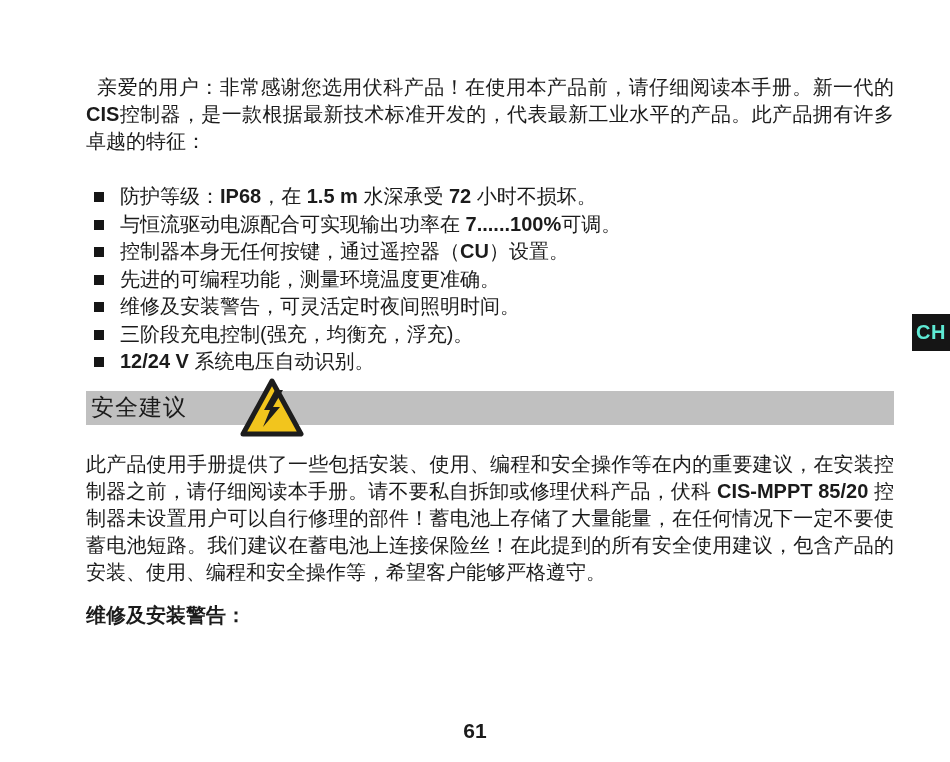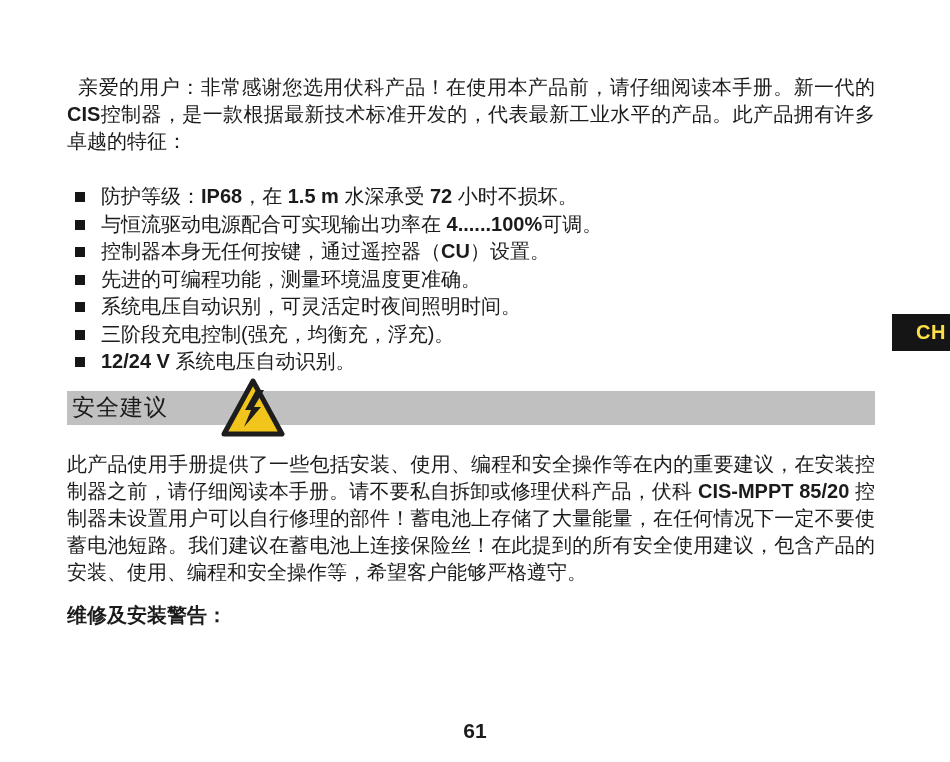--- a/index.html
+++ b/index.html
@@ -7,21 +7,21 @@
     width: 950px; height: 762px;
     background: #ffffff;
     font-family: "Liberation Sans", "DejaVu Sans", sans-serif;
     color: #1b1b1b;
     position: relative;
     overflow: hidden;
   }
   .page { position: absolute; inset: 0; }
   .content {
     position: absolute;
-    left: 67px; top: 74px;
+    left: 86px; top: 74px;
     width: 808px;
   }
   p { margin: 0; font-size: 20px; line-height: 27px; text-align: justify; }
   .intro { text-indent: 11px; }
   b { font-weight: 700; }
 
   ul.features {
     list-style: none;
     margin: 28px 0 0 0;
     padding: 0;
@@ -66,28 +66,27 @@
     line-height: 27px;
     font-weight: 700;
   }
   .maint-body { margin-top: 17px; }
 
   .lang-tab {
     position: absolute;
     right: 0; top: 314px;
     width: 38px; height: 37px;
     background: #151515;
-    color: #fde047;
+    color: #5eead4;
     font-size: 20px;
     font-weight: 700;
     display: flex;
     align-items: center;
     justify-content: center;
     letter-spacing: 0.5px;
-    padding-left: 20px;
   }
 
   .page-number {
     position: absolute;
     left: 0; right: 0; top: 719px;
     text-align: center;
     font-size: 21px;
     font-weight: 600;
   }
 </style>
@@ -100,33 +99,33 @@
 
     <p class="intro">亲爱的用户：非常感谢您选用伏科产品！在使用本产品前，请仔细阅读本手册。新一代的<b>CIS</b>控制器，是一款根据最新技术标准开发的，代表最新工业水平的产品。此产品拥有许多卓越的特征：</p>
 
     <ul class="features">
       <li>
         <span class="bullet-square"></span>
         <span>防护等级：<b>IP68</b>，在 <b>1.5 m</b> 水深承受 <b>72</b> 小时不损坏。</span>
       </li>
       <li>
         <span class="bullet-square"></span>
-        <span>与恒流驱动电源配合可实现输出功率在 <b>4......100%</b>可调。</span>
+        <span>与恒流驱动电源配合可实现输出功率在 <b>7......100%</b>可调。</span>
       </li>
       <li>
         <span class="bullet-square"></span>
         <span>控制器本身无任何按键，通过遥控器（<b>CU</b>）设置。</span>
       </li>
       <li>
         <span class="bullet-square"></span>
         <span>先进的可编程功能，测量环境温度更准确。</span>
       </li>
       <li>
         <span class="bullet-square"></span>
-        <span>系统电压自动识别，可灵活定时夜间照明时间。</span>
+        <span>维修及安装警告，可灵活定时夜间照明时间。</span>
       </li>
       <li>
         <span class="bullet-square"></span>
         <span>三阶段充电控制(强充，均衡充，浮充)。</span>
       </li>
       <li>
         <span class="bullet-square"></span>
         <span><b>12/24 V</b> 系统电压自动识别。</span>
       </li>
     </ul>

